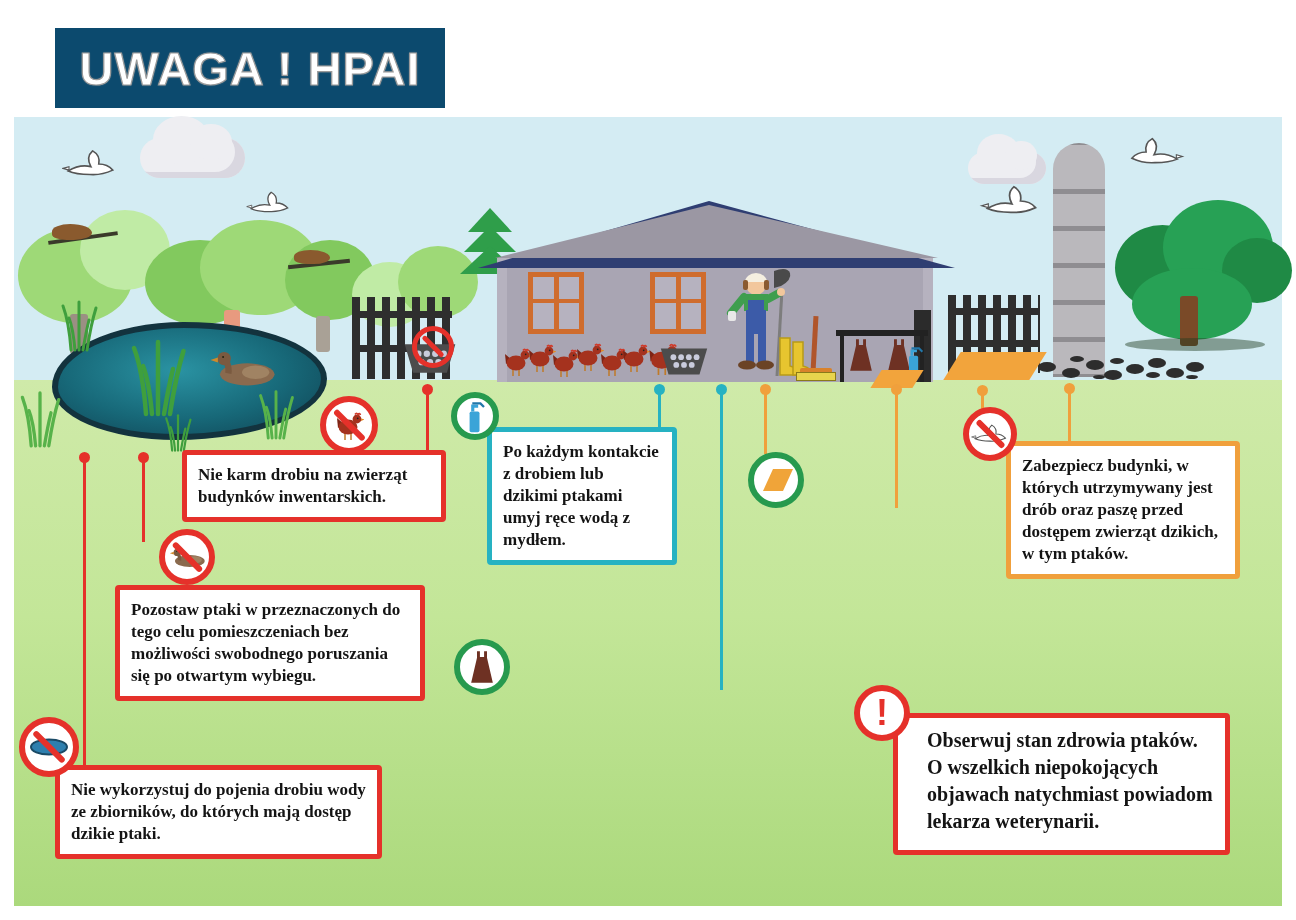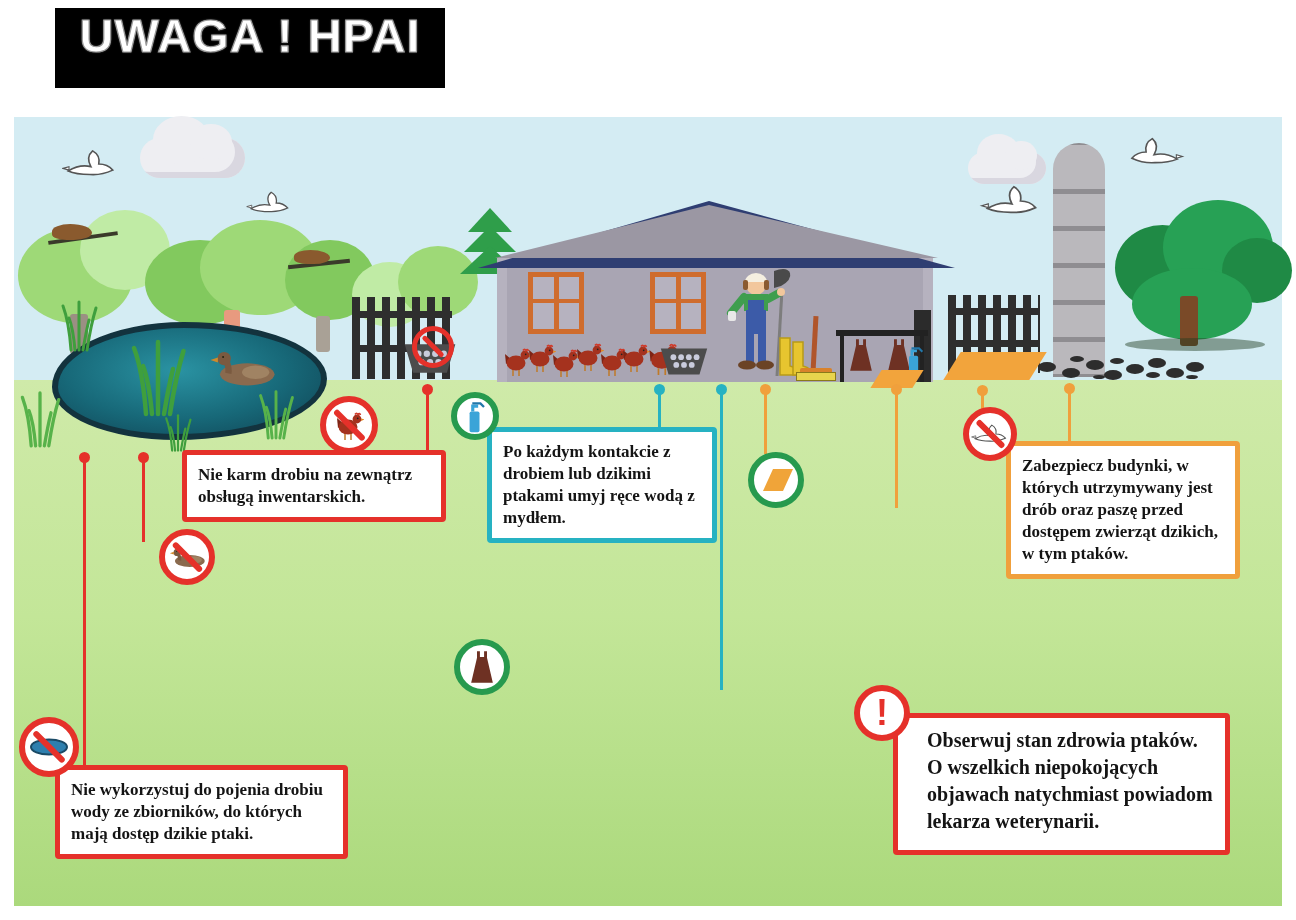--- a/index.html
+++ b/index.html
@@ -1,21 +1,21 @@
 <!DOCTYPE html>
 <html lang="pl"><head>
 <meta charset="utf-8">
 <style>
   html,body{margin:0;padding:0;background:#fff;}
   #stage{position:relative;width:1296px;height:920px;background:#ffffff;overflow:hidden;
          font-family:"Liberation Serif","DejaVu Serif",serif;}
   .abs{position:absolute;}
   
-  #banner{left:55px;top:8px;width:390px;height:80px;background:#000000;
-          display:flex;align-items:flex-start;justify-content:center;}
+  #banner{left:55px;top:28px;width:390px;height:80px;background:#0c4a6e;
+          display:flex;align-items:center;justify-content:center;}
   #banner span{color:#fff;font-family:"Liberation Sans",sans-serif;font-weight:bold;
                font-size:47px;letter-spacing:1px;-webkit-text-stroke:1.2px #9a9a9a;
                text-shadow:0 0 2px #999;}
   #title{left:460px;top:26px;width:824px;color:#2d2d2d;
          font-family:"Liberation Sans",sans-serif;font-weight:bold;font-size:22.5px;line-height:1.38;}
   
   #sky{left:14px;top:117px;width:1268px;height:263px;background:#d4ecf3;}
   #grass{left:14px;top:380px;width:1268px;height:526px;
          background:linear-gradient(180deg,#cfeaa9 0%,#c3e698 45%,#abd97c 100%);}
   
@@ -302,29 +302,32 @@
   <div class="abs cdot d-orange" style="left:760px;top:384px;"></div>
   <div class="abs cline c-orange" style="left:764px;top:392px;height:62px;"></div>
   <div class="abs cdot d-orange" style="left:891px;top:384px;"></div>
   <div class="abs cline c-orange" style="left:895px;top:392px;height:116px;"></div>
   <div class="abs cdot d-orange" style="left:977px;top:385px;"></div>
   <div class="abs cline c-orange" style="left:981px;top:392px;height:22px;"></div>
   <div class="abs cdot d-orange" style="left:1064px;top:383px;"></div>
   <div class="abs cline c-orange" style="left:1068px;top:390px;height:54px;"></div>
 
   <div class="abs callout b-red" style="left:182px;top:450px;width:264px;min-height:62px;">
-    <span>Nie karm drobiu na zewnątrz obsługą inwentarskich.</span>
-  </div>
-  <div class="abs callout b-teal" style="left:487px;top:427px;width:230px;min-height:106px;">
+    <span>Nie karm drobiu na zwierząt budynków inwentarskich.</span>
+  </div>
+  <div class="abs callout b-teal" style="left:487px;top:427px;width:190px;min-height:106px;">
     <span>Po każdym kontakcie z drobiem lub dzikimi ptakami umyj ręce wodą z mydłem.</span>
   </div>
   <div class="abs callout b-orange" style="left:1006px;top:441px;width:234px;min-height:128px;">
     <span>Zabezpiecz budynki, w których utrzymywany jest drób oraz paszę przed dostępem zwierząt dzikich, w tym ptaków.</span>
   </div>
-  <div class="abs callout b-red" style="left:55px;top:765px;width:293px;min-height:88px;">
+  <div class="abs callout b-red" style="left:115px;top:585px;width:310px;min-height:112px;">
+    <span>Pozostaw ptaki w przeznaczonych do tego celu pomieszczeniach bez możliwości swobodnego poruszania się po otwartym wybiegu.</span>
+  </div>
+  <div class="abs callout b-red" style="left:55px;top:765px;width:327px;min-height:88px;">
     <span>Nie wykorzystuj do pojenia drobiu wody ze zbiorników, do których mają dostęp dzikie ptaki.</span>
   </div>
   <div class="abs callout b-red" style="left:893px;top:713px;width:337px;min-height:142px;font-size:20px;line-height:1.35;padding-left:29px;">
     <span>Obserwuj stan zdrowia ptaków. O wszelkich niepokojących objawach natychmiast powiadom lekarza weterynarii.</span>
   </div>
 
   <div class="abs ring ring-red" style="left:320px;top:396px;width:58px;height:58px;">
     <svg width="34" height="36">
         <use href="#sym-hen" width="30" height="34" x="2" y="1"></use>
       </svg>

